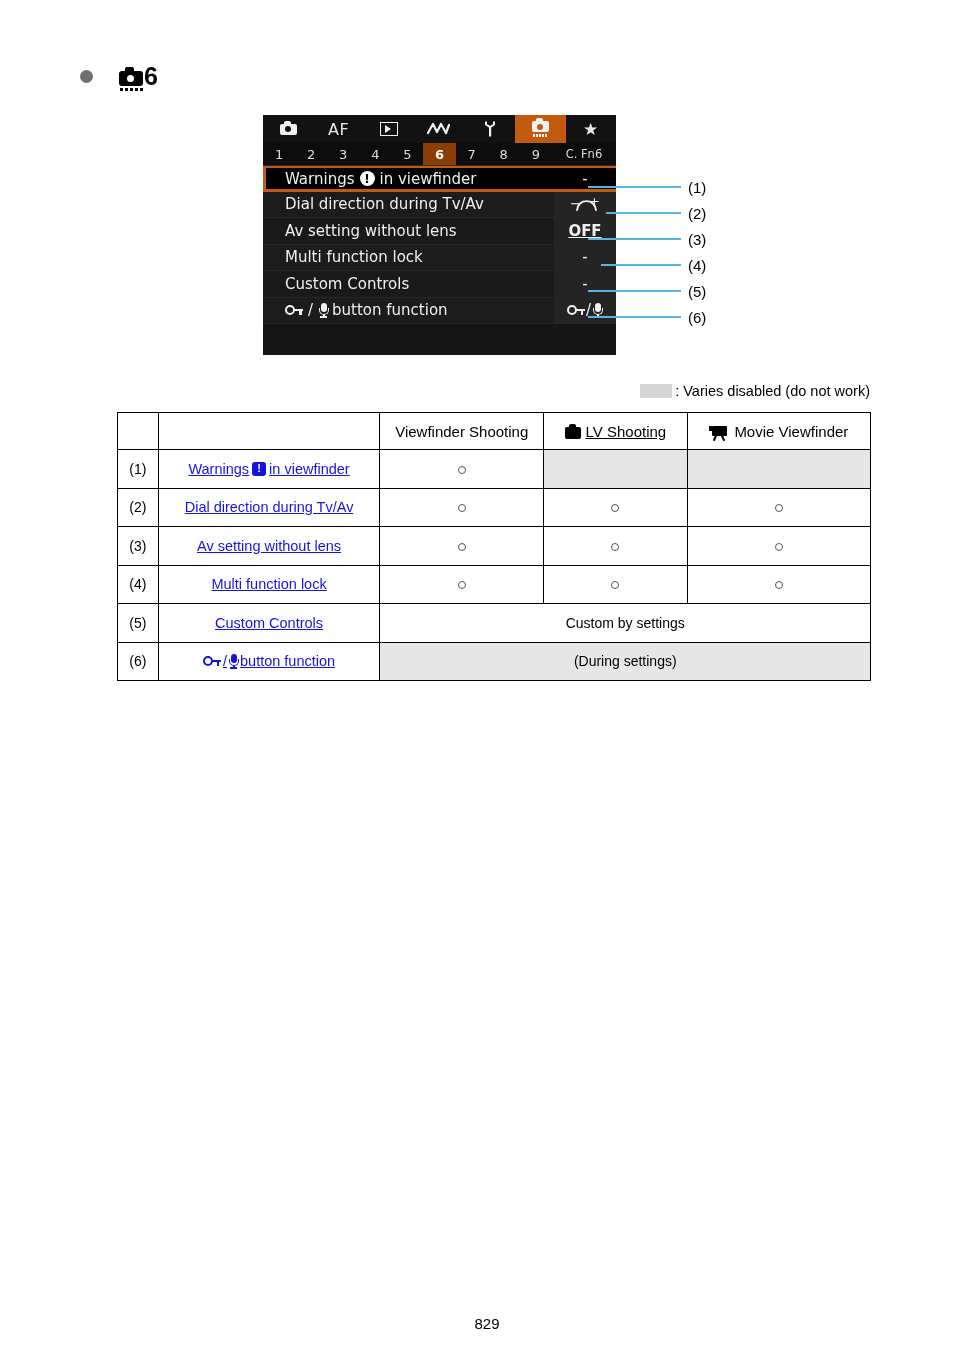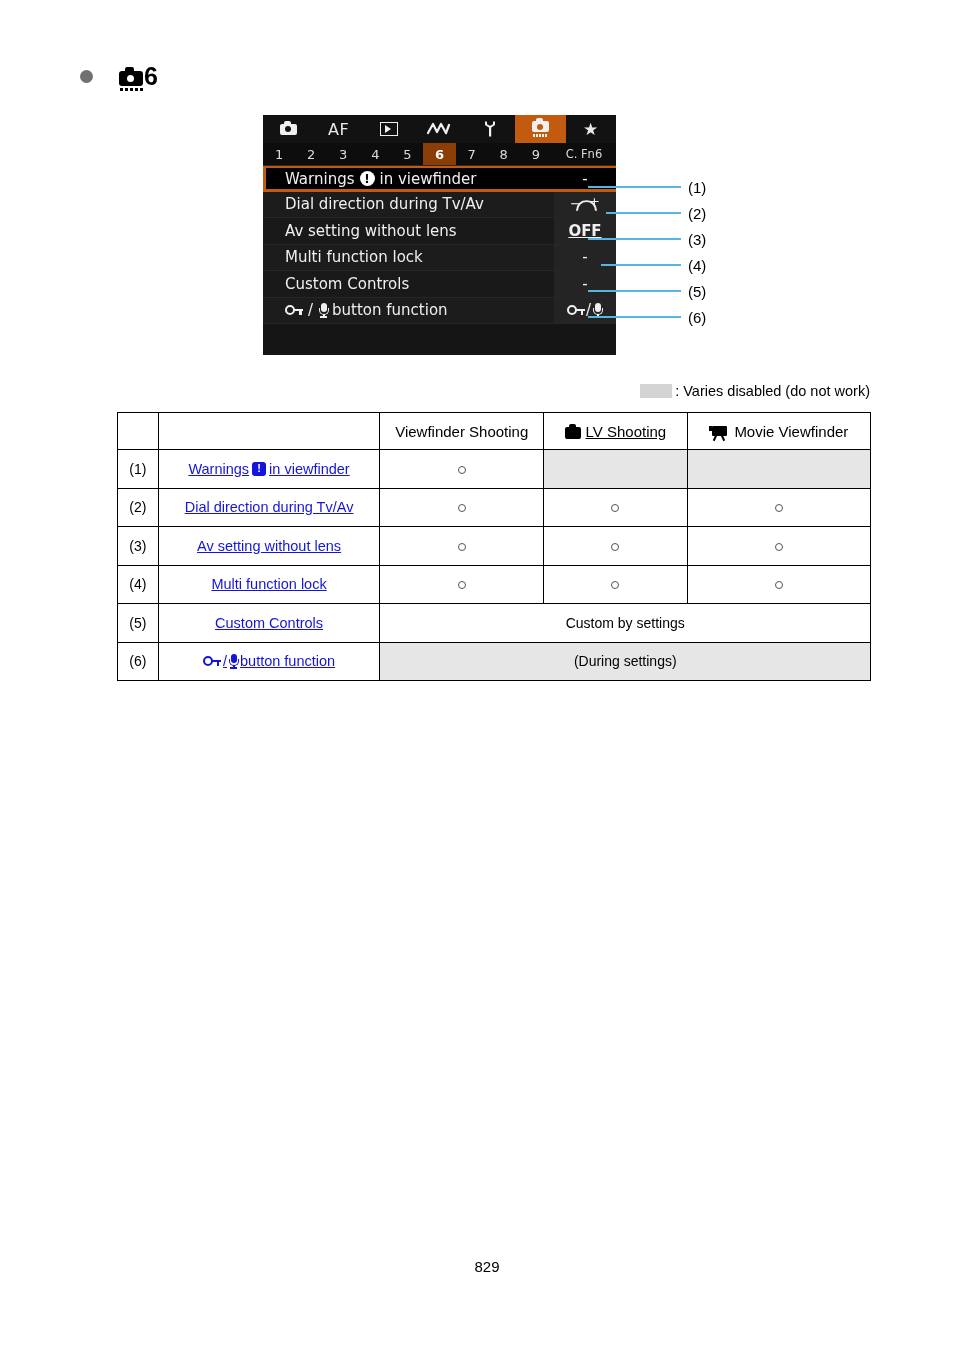--- a/index.html
+++ b/index.html
@@ -484,21 +484,21 @@
     margin: 0 2px;
   }
   .link-key { color: #1414dc; margin-right: 1px; }
   .link-mic { color: #1414dc; vertical-align: -2px; }
 
   
   #page-number {
     position: absolute;
     left: 0;
     right: 0;
-    top: 1258px;
+    top: 1315px;
     text-align: center;
     font-size: 15px;
     margin-left: 20px;
   }
 </style>
 </head>
 <body>
 
 <div id="heading">
   <span class="bullet"></span>

